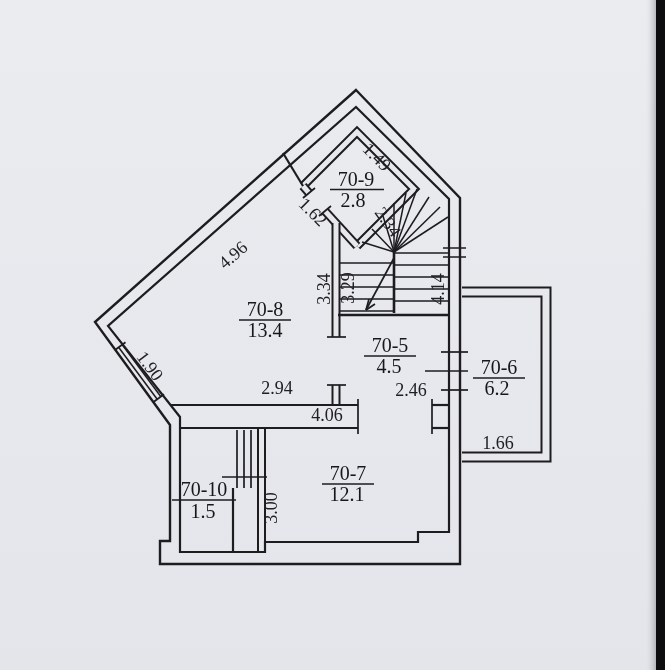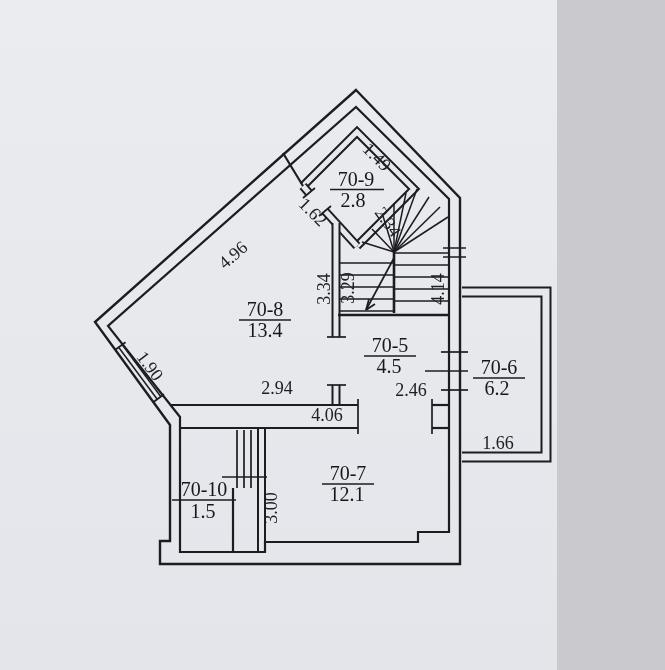--- a/index.html
+++ b/index.html
@@ -1,16 +1,16 @@
 <!DOCTYPE html>
 <html><head>
 <meta charset="utf-8">
 <style>
   html,body{margin:0;padding:0;background:#c9c9ce;}
-  #stage{position:relative;width:557px;height:670px;overflow:hidden;
+  #stage{position:relative;width:665px;height:670px;overflow:hidden;
          font-family:"Liberation Serif", serif;}
   svg{display:block;}
   .wall-thick{stroke:#1d1d20;fill:none;}
   .wall-cover{stroke:#e7e8ec;fill:none;}
   .ln{stroke:#1d1d20;fill:none;stroke-linecap:butt;}
   .room-id{font-size:20px;fill:#17171a;}
   .room-area{font-size:20px;fill:#17171a;}
   .dim{font-size:18px;fill:#202024;}
   text{text-anchor:middle;}
 </style>

